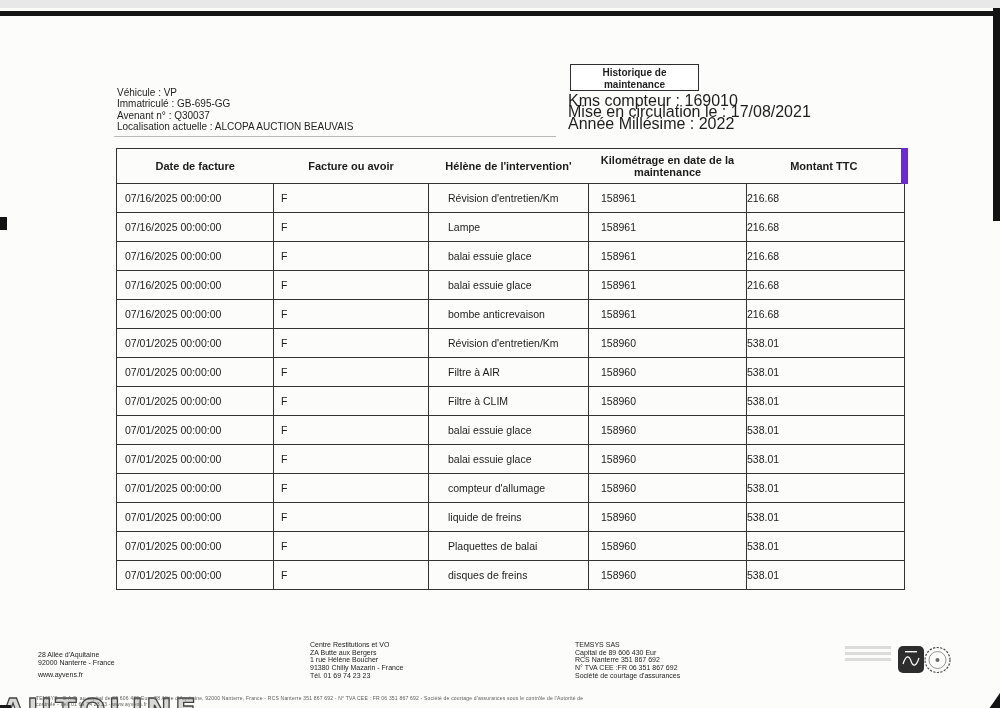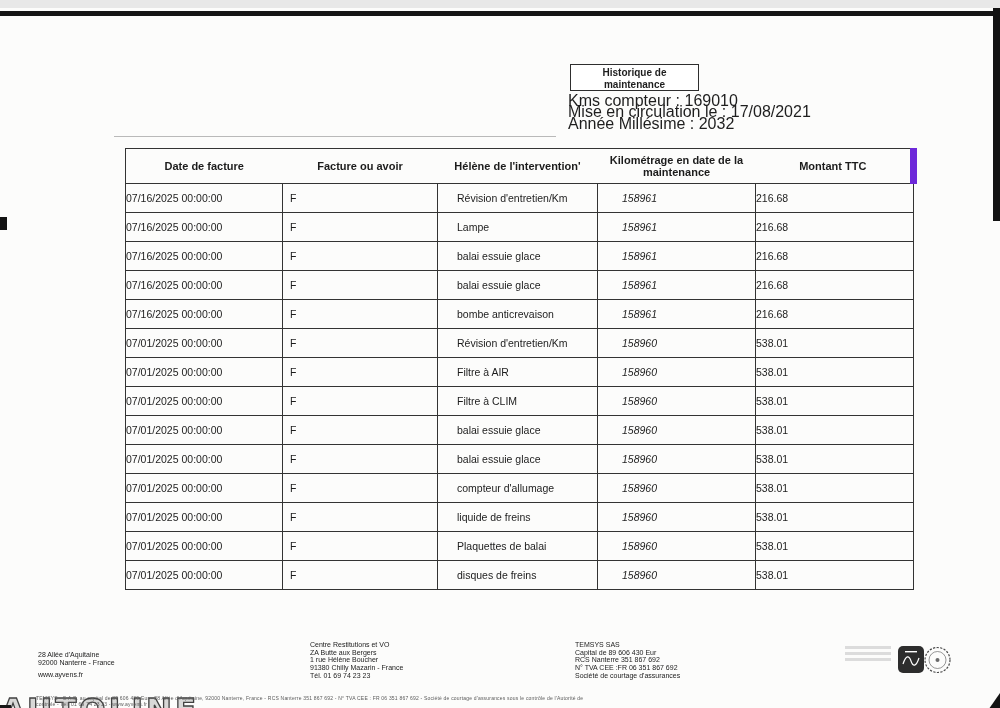--- a/index.html
+++ b/index.html
@@ -17,36 +17,36 @@
   
   .title-box{
     position:absolute;left:570px;top:56px;width:127px;height:23px;border:1.5px solid #2e2e2e;
     background:#fff;text-align:center;font-weight:bold;font-size:10px;line-height:11.5px;padding-top:2px;
   }
   .info-left{position:absolute;left:117px;top:79px;font-size:10px;line-height:11.4px;}
   .info-underline{position:absolute;left:114px;top:128px;width:442px;height:1px;background:#b9b9b9;}
   .info-right{position:absolute;left:568px;top:87px;font-size:16px;line-height:11.4px;}
   
   .maintenance-table{
-    position:absolute;left:125px;top:140px;width:788px;border-collapse:collapse;table-layout:fixed;
+    position:absolute;left:116px;top:140px;width:788px;border-collapse:collapse;table-layout:fixed;
     font-size:10.5px;color:#1c1c1c;
   }
   col.w0{width:157px;} col.w1{width:155px;} col.w2{width:160px;} col.w3{width:158px;} col.w4{width:158px;}
   .maintenance-table th{
     height:30px;font-size:11px;font-weight:bold;text-align:center;vertical-align:middle;
     padding:2px 6px;line-height:12.5px;
     border-top:1px solid #333;border-bottom:1px solid #333;border-left:none;border-right:none;
   }
   .maintenance-table th:first-child{border-left:1px solid #333;}
   .maintenance-table th:last-child{border-right:7px solid #6d28d9;}
   .maintenance-table td{height:28px;border:1px solid #333;padding:0;vertical-align:middle;}
-  .maintenance-table td.col0{padding-left:0;}
+  .maintenance-table td.col0{padding-left:8px;}
   .maintenance-table td.col1{padding-left:7px;}
   .maintenance-table td.col2{padding-left:19px;}
-  .maintenance-table td.col3{padding-left:24px;font-style:italic;}
+  .maintenance-table td.col3{padding-left:12px;}
   .maintenance-table td.col4{}
   
   .footer-col{position:absolute;font-size:7px;line-height:7.7px;color:#222;}
   .fc-agency{left:38px;top:643px;}
   .fc-agency .gap{margin-top:5px;}
   .fc-center{left:310px;top:633px;}
   .fc-company{left:575px;top:633px;}
   .faint-lines{position:absolute;left:845px;top:638px;}
   .faint-bar{width:46px;height:3px;background:#dcdcdc;margin-bottom:3px;}
   .stamp{position:absolute;left:897px;top:635px;}
@@ -70,26 +70,32 @@
   <div class="scan-left-mark"></div>
   <div class="scan-corner-br"></div>
   <div class="smudge-a"></div>
   <div class="smudge-b"></div>
 
   <div class="title-box">
     <div>Historique de</div>
     <div>maintenance</div>
   </div>
 
+  <div class="info-left">
+    <div>Véhicule : VP</div>
+    <div>Immatriculé : GB-695-GG</div>
+    <div>Avenant n° : Q30037</div>
+    <div>Localisation actuelle : ALCOPA AUCTION BEAUVAIS</div>
+  </div>
   <div class="info-underline"></div>
 
   <div class="info-right">
     <div>Kms compteur : 169010</div>
     <div>Mise en circulation le : 17/08/2021</div>
-    <div>Année Millésime : 2032</div>
+    <div>Année Millésime : 2022</div>
   </div>
 
   <table class="maintenance-table">
     <colgroup>
       <col class="w0">
         <col class="w1">
         <col class="w2">
         <col class="w3">
         <col class="w4">
     </colgroup>

